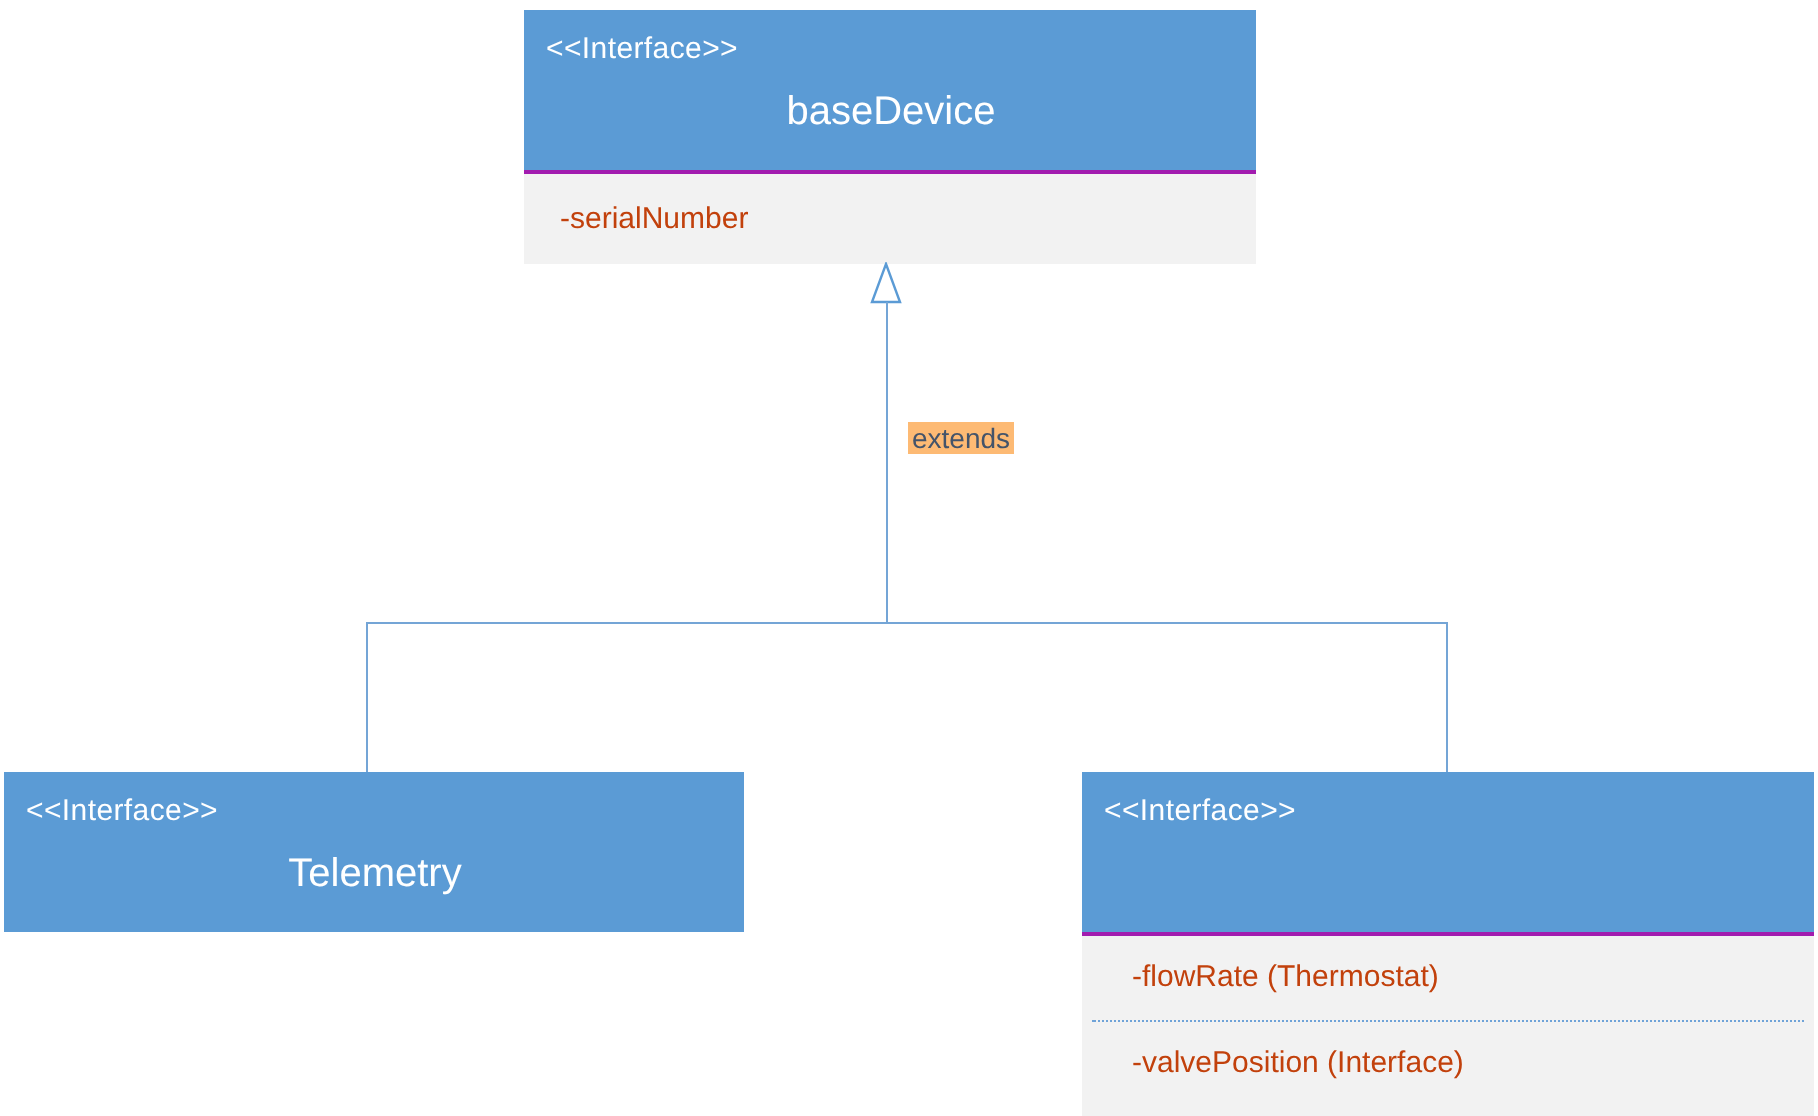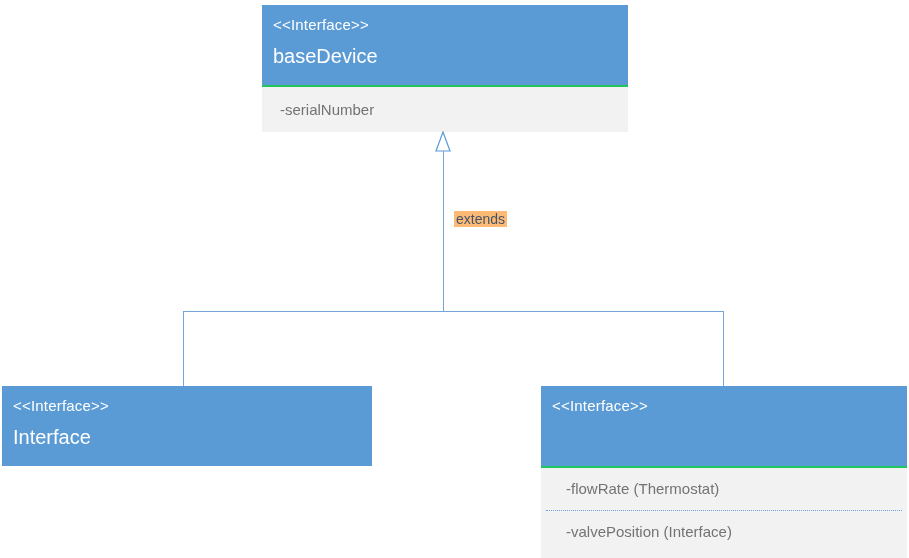--- a/index.html
+++ b/index.html
@@ -29,25 +29,26 @@
   }
   .stereotype {
     font-size: 15px;
     line-height: 20px;
     letter-spacing: 0.2px;
   }
   .iface-name {
     font-size: 20px;
     line-height: 24px;
     margin-top: 9px;
+    text-align: center;
   }
   .node-body {
     background: #F2F2F2;
-    border-top: 2px solid #22c55e;
-    color: #737373;
+    border-top: 2px solid #a21caf;
+    color: #c2410c;
     flex: 1 1 auto;
     box-sizing: border-box;
   }
   .attr-row {
     font-size: 15px;
     line-height: 42px;
     height: 42px;
     padding-left: 25px;
     white-space: nowrap;
     overflow: hidden;
@@ -105,21 +106,21 @@
   </svg>
   <div class="conn-line v-line" style="left:443px; top:151px; height:160px;"></div>
   <div class="conn-line h-line" style="left:183px; top:311px; width:541px;"></div>
   <div class="conn-line v-line" style="left:183px; top:311px; height:75px;"></div>
   <div class="conn-line v-line" style="left:723px; top:311px; height:75px;"></div>
   <div class="edge-label">extends</div>
 
   <div class="node" style="left:2px; top:386px; width:370px; height:172px;">
     <div class="node-header">
       <div class="stereotype">&lt;&lt;Interface&gt;&gt;</div>
-      <div class="iface-name">Interface</div>
+      <div class="iface-name">Telemetry</div>
     </div>
   </div>
 
   <div class="node" style="left:541px; top:386px; width:366px; height:172px;">
     <div class="node-header">
       <div class="stereotype">&lt;&lt;Interface&gt;&gt;</div>
     </div>
     <div class="node-body">
       <div class="attr-row">-flowRate (Thermostat)</div>
       <div class="attr-sep"></div>

